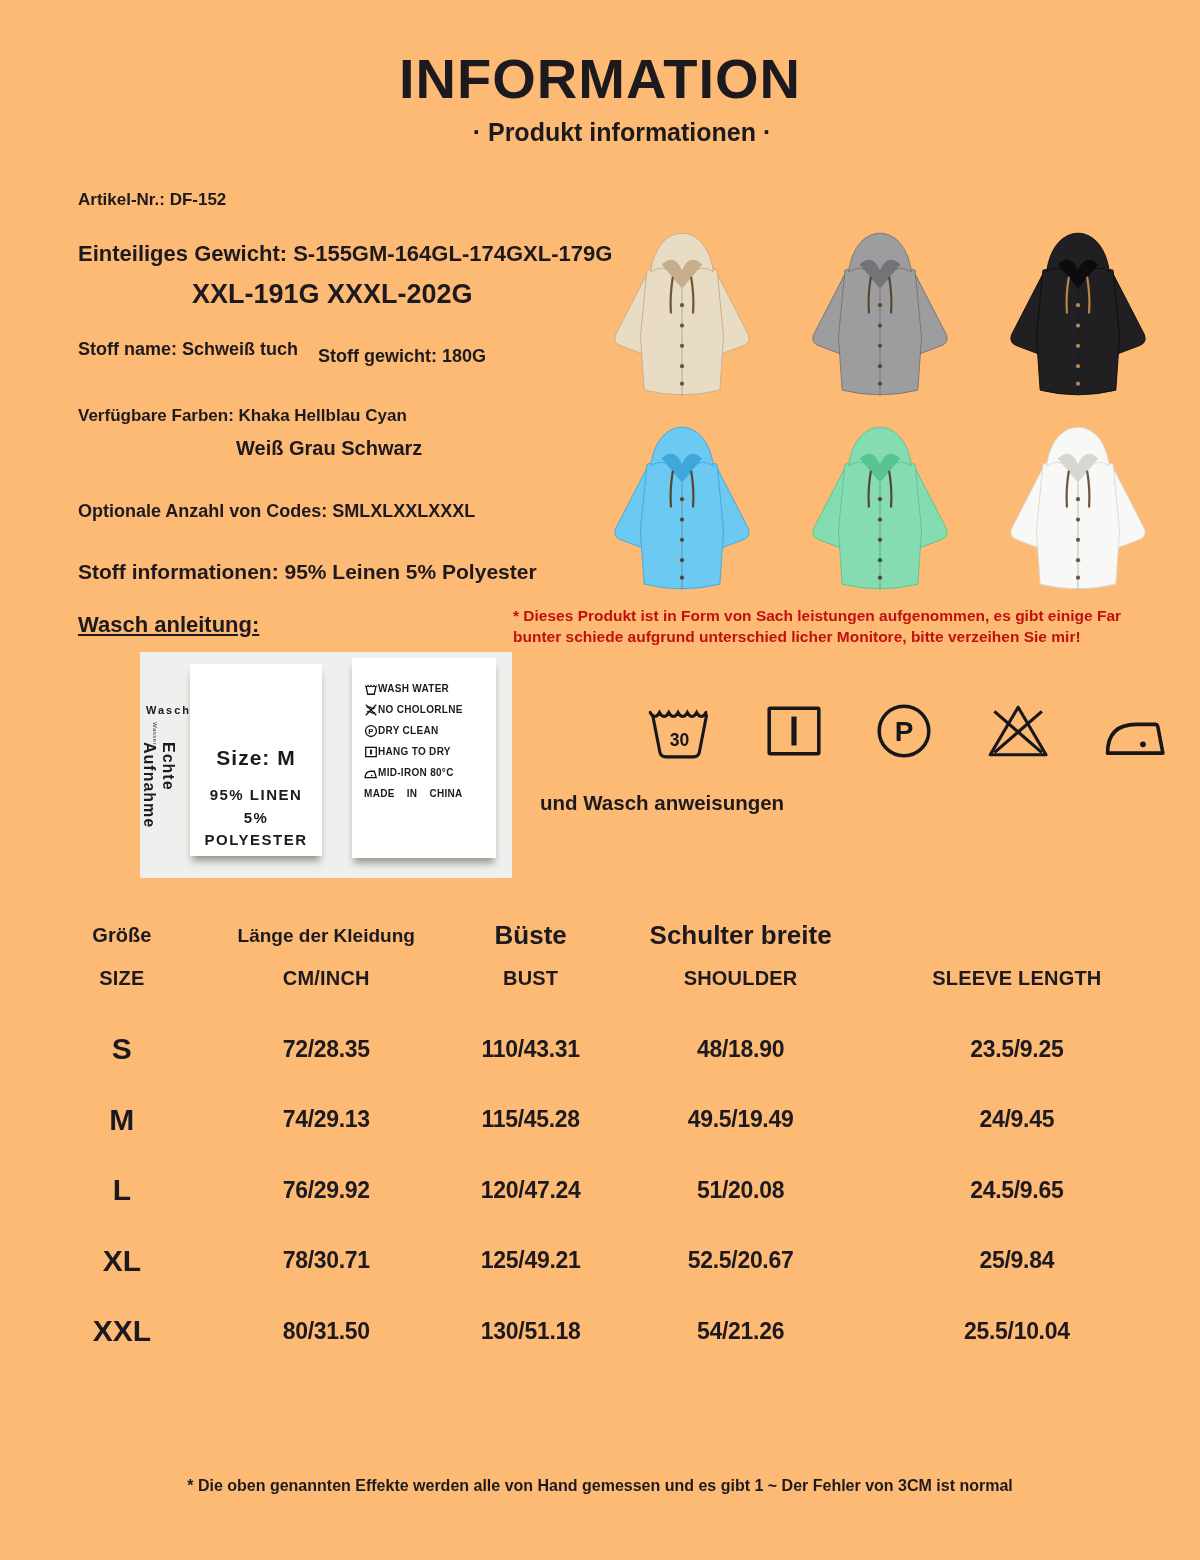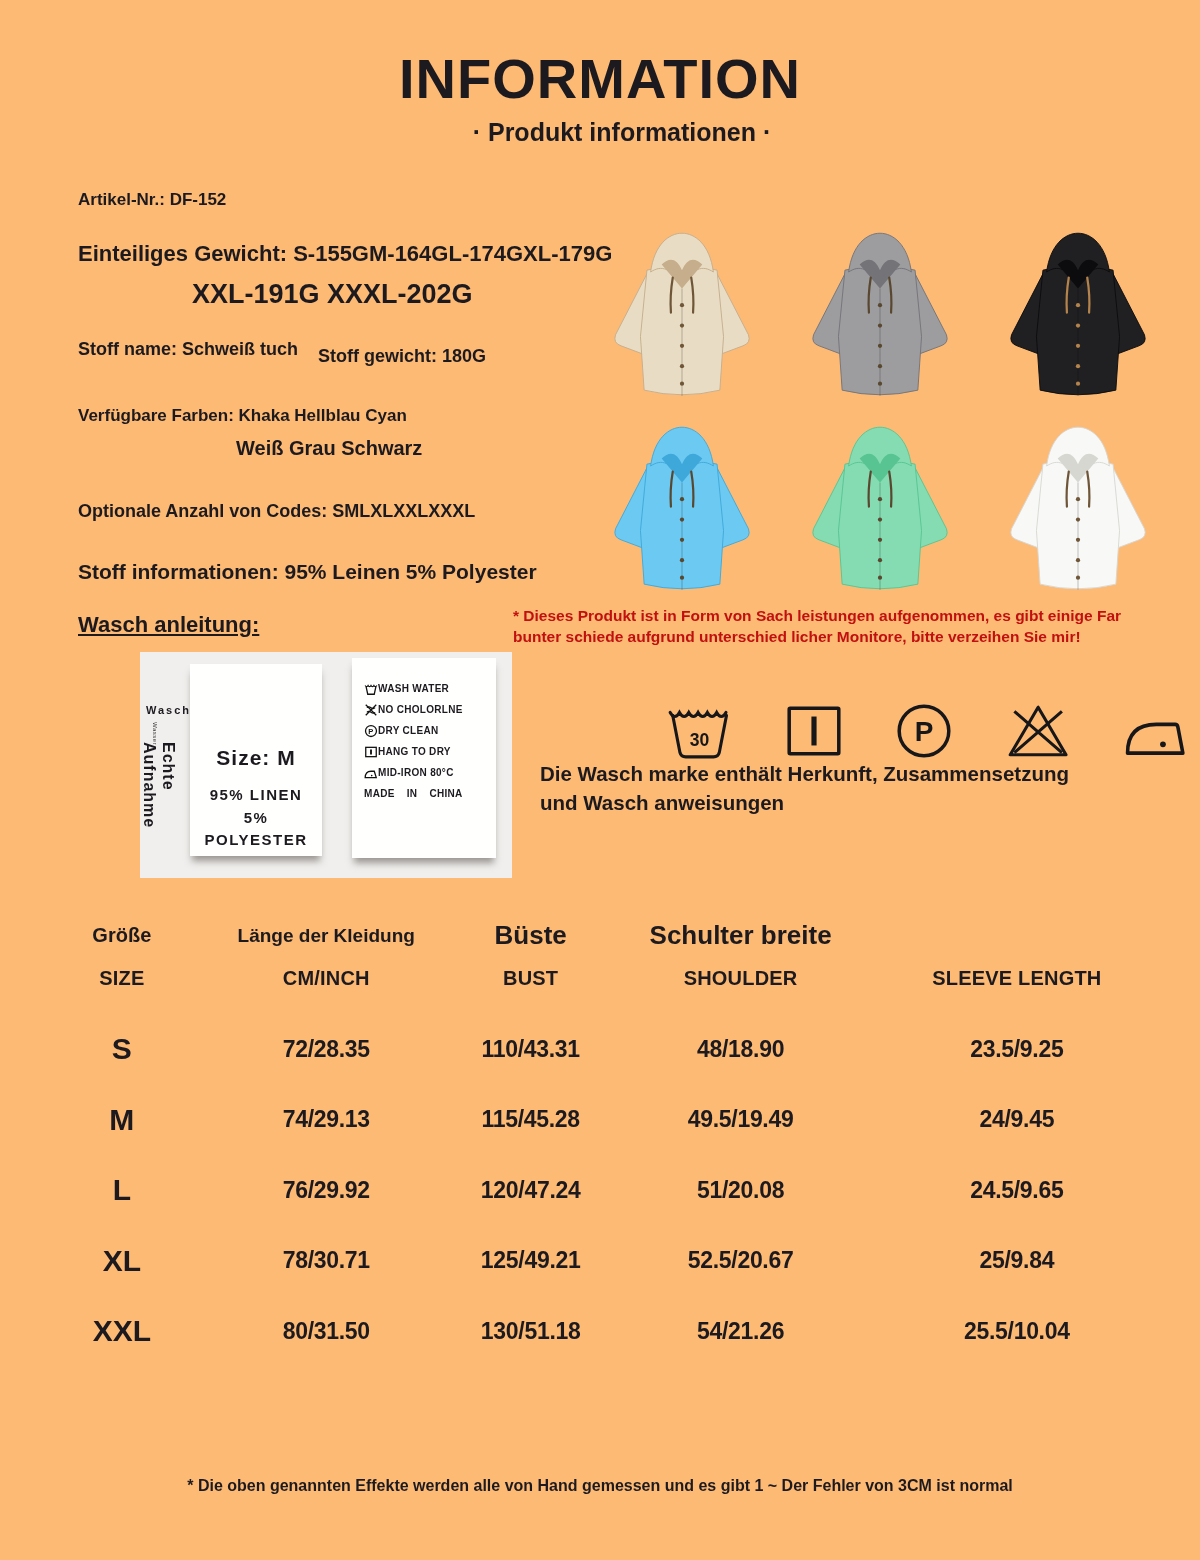--- a/index.html
+++ b/index.html
@@ -36,21 +36,21 @@
   .vert-echte{left:140px;top:742px;height:120px;writing-mode:vertical-rl;font-size:16px;font-weight:700;letter-spacing:1px;line-height:1.15;}
   .tag{background:#fffffe;box-shadow:0 7px 7px -2px rgba(70,62,55,.5);}
   .tag1{left:190px;top:664px;width:132px;height:192px;text-align:center;}
   .tag1 .size-line{margin-top:82px;font-size:21px;font-weight:800;letter-spacing:1px;}
   .tag1 .comp{margin-top:14px;font-size:15px;font-weight:800;letter-spacing:1.5px;line-height:1.5;}
   .tag2{left:352px;top:658px;width:144px;height:200px;padding:20px 0 0 12px;box-sizing:border-box;}
   .tag2 .care-line{display:flex;align-items:center;height:21px;font-size:10px;font-weight:700;letter-spacing:.3px;white-space:nowrap;}
   .tag2 .made{word-spacing:9px;}
   .mini-icon{flex:0 0 14px;width:14px;height:14px;}
   
-  .symbols{left:665px;top:700px;display:flex;align-items:flex-start;gap:48px;justify-content:center;}
+  .symbols{left:645px;top:700px;display:flex;align-items:flex-start;gap:48px;justify-content:center;}
   .symbols svg{height:62px;}
   .symbols-caption{left:540px;top:760px;font-size:20.5px;font-weight:700;line-height:1.4;}
   
   .size-table{left:50px;top:920px;width:1105px;}
   .t-row{display:grid;grid-template-columns:13% 24% 13% 25% 25%;align-items:center;text-align:center;}
   .h-de{font-weight:700;}
   .h-de .c0{font-size:20px;}
   .h-de .c1{font-size:19px;}
   .h-de .c2,.h-de .c3,.h-de .c4{font-size:26px;}
   .h-en{margin-top:16px;font-weight:700;}
@@ -292,21 +292,21 @@
       <path d="M34,7 L7,53 L61,53 Z"></path>
       <path d="M11,11 L57,51 M57,11 L11,51"></path>
     </svg>
     <svg viewBox="0 0 64 56" fill="none" stroke="#17171a" stroke-width="3.2" stroke-linejoin="round">
       <path d="M5,48 Q5,22 31,22 L48,22 Q50,22 50.5,24.5 L55,48 Z"></path>
       <circle cx="37" cy="40" r="2.6" fill="#17171a" stroke="none"></circle>
     </svg>
   </div>
 
   <div class="abs symbols-caption">
-    <span>Die Wasch marke enthält Herkunft, Zusammensetzung</span><br>
+    <br>
     <span>und Wasch anweisungen</span>
   </div>
 
   <div class="abs size-table">
     <div class="t-row h-de">
       <div class="c0">Größe</div>
       <div class="c1">Länge der Kleidung</div>
       <div class="c2">Büste</div>
       <div class="c3">Schulter breite</div>
     </div>

